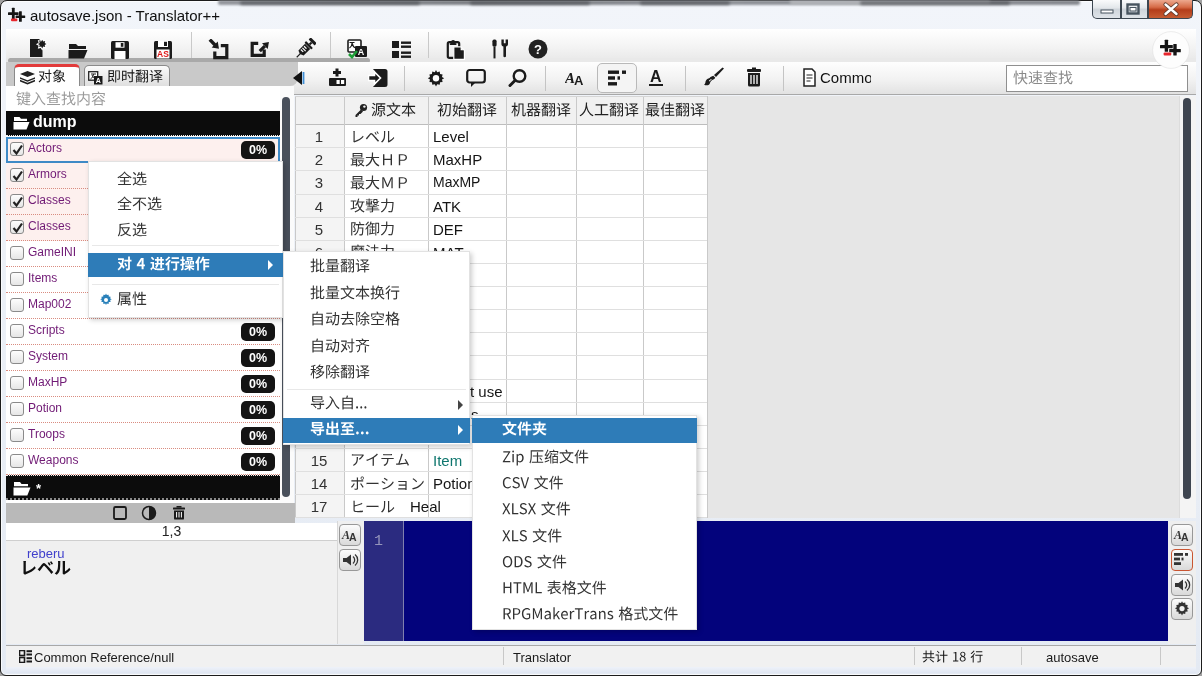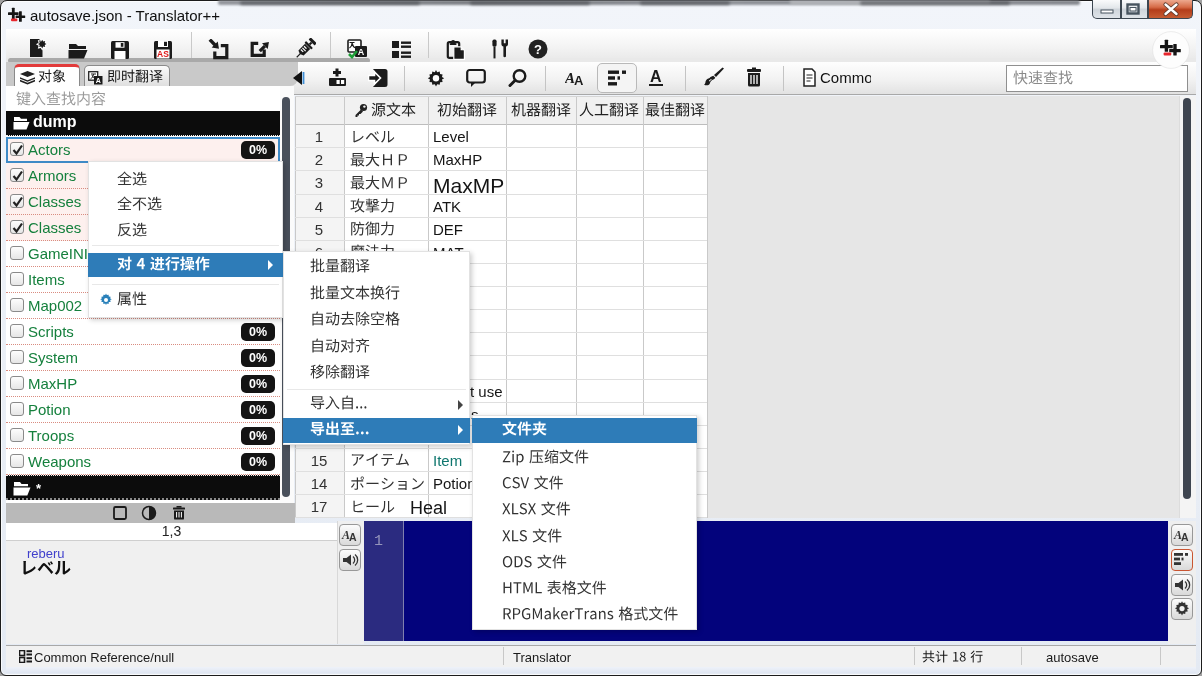--- a/index.html
+++ b/index.html
@@ -15,21 +15,21 @@
 #toolbar2{position:absolute;left:6px;top:62px;width:1190px;height:33px;background:linear-gradient(#fefefe,#f2f2f2 55%,#e2e2e2);border-bottom:1px solid #a8a8a8}
 .sep2{position:absolute;top:4px;width:1px;height:25px;background:#c4c4c4}
 #tabbar{position:absolute;left:6px;top:62px;width:292px;height:24px;background:#c9c9c9;border-radius:0 0 8px 0}
 .tab{position:absolute;border:1px solid #8a8a8a;border-bottom:none;border-radius:5px 5px 0 0}
 #tab1{left:14px;top:64px;width:66px;height:24px;background:#fff;border-top:3px solid #e23b3b}
 #tab2{left:84px;top:65px;width:86px;height:23px;background:linear-gradient(#fbfbfb,#dcdcdc)}
 #lpanel{position:absolute;left:6px;top:86px;width:274px;height:417px;background:#fff}
 #treerows{position:absolute;left:0px;top:25px;width:274px}
 .trow{position:absolute;left:0;width:274px;height:26px;border-bottom:1px dotted #d98c80;background:#fff}
 .trow.pink{background:#fdf0ee}
-.trow .lbl{position:absolute;left:22px;top:4px;font-size:15px;color:#15803d}
+.trow .lbl{position:absolute;left:22px;top:4px;font-size:12px;color:#701a75}
 .badge{position:absolute;right:5px;top:4px;width:34px;height:18px;background:#141414;border-radius:5px;color:#fff;font-size:12.5px;font-weight:bold;text-align:center;line-height:18px}
 .cb{position:absolute;left:4px;top:5px;width:14px;height:14px;border:1px solid #8a8a8a;border-radius:3px;background:linear-gradient(#fdfdfd,#e6e6e6)}
 .blackbar{position:absolute;left:6px;width:274px;height:25px;background:#0c0c0c}
 #scrolltrack1{position:absolute;left:280px;top:86px;width:14px;height:417px;background:#fbfbfb}
 #thumb1{position:absolute;left:2px;top:11px;width:8px;height:400px;background:#49505b;border-radius:4px}
 #gridarea{position:absolute;left:295px;top:96px;width:884px;height:422px;background:#e6e6e6}
 #vscroll{position:absolute;left:1179px;top:96px;width:17px;height:422px;background:#f4f4f4;border-left:1px solid #dcdcdc}
 #vthumb{position:absolute;left:3px;top:2px;width:8px;height:401px;background:#3e4550;border-radius:4px}
 .gtoolbar{position:absolute;left:6px;top:503px;width:289px;height:20px;background:#b9b9b9}
 #bar13{position:absolute;left:6px;top:523px;width:331px;height:18px;background:#fff;border-bottom:1px solid #cfcfcf;font-size:14px;color:#222;text-align:center}
@@ -481,21 +481,21 @@
 <div class="abs" style="left:296px;top:151.3px;width:46px;text-align:center;font-size:15px;color:#333">2</div>
 <svg style="position:absolute;left:350px;top:151.82px;overflow:visible" width="62" height="17" viewBox="0 0 62 17">
     <path transform="translate(0,13.2)" fill="#333" d="M3.7 -9.5H11.3V-8.5H3.7ZM3.7 -11.3H11.3V-10.3H3.7ZM2.6 -12.1V-7.7H12.4V-12.1ZM5.9 -5.9V-4.9H3.2V-5.9ZM0.7 -0.6 0.8 0.4 5.9 -0.3V1.2H7.0V-0.4L7.8 -0.5V-1.4L7.0 -1.3V-5.9H14.2V-6.8H0.7V-5.9H2.2V-0.8ZM7.6 -5.0V-4.0H8.5L8.2 -3.9C8.7 -2.8 9.3 -1.9 10.1 -1.1C9.2 -0.4 8.3 0.0 7.4 0.3C7.6 0.5 7.8 0.9 7.9 1.2C8.9 0.8 9.9 0.3 10.8 -0.4C11.6 0.3 12.6 0.8 13.8 1.2C13.9 0.9 14.2 0.5 14.5 0.3C13.4 0.0 12.4 -0.5 11.6 -1.1C12.6 -2.0 13.3 -3.2 13.8 -4.7L13.2 -5.0L12.9 -5.0ZM9.2 -4.0H12.5C12.1 -3.1 11.5 -2.4 10.8 -1.7C10.1 -2.4 9.6 -3.1 9.2 -4.0ZM5.9 -4.0V-3.0H3.2V-4.0ZM5.9 -2.1V-1.2L3.2 -0.9V-2.1Z M21.9 -12.6C21.9 -11.4 21.9 -9.9 21.7 -8.3H15.9V-7.1H21.5C20.9 -4.3 19.4 -1.4 15.6 0.2C16.0 0.5 16.3 0.9 16.5 1.2C20.2 -0.5 21.8 -3.4 22.5 -6.3C23.7 -2.9 25.6 -0.2 28.5 1.2C28.7 0.8 29.1 0.4 29.4 0.1C26.5 -1.1 24.5 -3.8 23.4 -7.1H29.1V-8.3H22.9C23.1 -9.9 23.1 -11.4 23.1 -12.6Z M33.0 0.0H34.4V-5.2H40.6V0.0H42.0V-11.0H40.6V-6.4H34.4V-11.0H33.0Z M48.8 0.0H50.2V-4.4H52.4C55.2 -4.4 57.0 -5.5 57.0 -7.8C57.0 -10.2 55.2 -11.0 52.3 -11.0H48.8ZM50.2 -5.5V-9.9H52.1C54.4 -9.9 55.6 -9.4 55.6 -7.8C55.6 -6.2 54.5 -5.5 52.2 -5.5Z"></path>
   </svg>
 <div class="abs" style="left:433px;top:151.3px;font-size:15px;color:#151515">MaxHP</div>
 <div class="abs" style="left:295px;top:193.6px;width:412px;height:1px;background:#dfdfdf"></div>
 <div class="abs" style="left:296px;top:174.4px;width:46px;text-align:center;font-size:15px;color:#333">3</div>
 <svg style="position:absolute;left:350px;top:174.94px;overflow:visible" width="62" height="17" viewBox="0 0 62 17">
     <path transform="translate(0,13.2)" fill="#333" d="M3.7 -9.5H11.3V-8.5H3.7ZM3.7 -11.3H11.3V-10.3H3.7ZM2.6 -12.1V-7.7H12.4V-12.1ZM5.9 -5.9V-4.9H3.2V-5.9ZM0.7 -0.6 0.8 0.4 5.9 -0.3V1.2H7.0V-0.4L7.8 -0.5V-1.4L7.0 -1.3V-5.9H14.2V-6.8H0.7V-5.9H2.2V-0.8ZM7.6 -5.0V-4.0H8.5L8.2 -3.9C8.7 -2.8 9.3 -1.9 10.1 -1.1C9.2 -0.4 8.3 0.0 7.4 0.3C7.6 0.5 7.8 0.9 7.9 1.2C8.9 0.8 9.9 0.3 10.8 -0.4C11.6 0.3 12.6 0.8 13.8 1.2C13.9 0.9 14.2 0.5 14.5 0.3C13.4 0.0 12.4 -0.5 11.6 -1.1C12.6 -2.0 13.3 -3.2 13.8 -4.7L13.2 -5.0L12.9 -5.0ZM9.2 -4.0H12.5C12.1 -3.1 11.5 -2.4 10.8 -1.7C10.1 -2.4 9.6 -3.1 9.2 -4.0ZM5.9 -4.0V-3.0H3.2V-4.0ZM5.9 -2.1V-1.2L3.2 -0.9V-2.1Z M21.9 -12.6C21.9 -11.4 21.9 -9.9 21.7 -8.3H15.9V-7.1H21.5C20.9 -4.3 19.4 -1.4 15.6 0.2C16.0 0.5 16.3 0.9 16.5 1.2C20.2 -0.5 21.8 -3.4 22.5 -6.3C23.7 -2.9 25.6 -0.2 28.5 1.2C28.7 0.8 29.1 0.4 29.4 0.1C26.5 -1.1 24.5 -3.8 23.4 -7.1H29.1V-8.3H22.9C23.1 -9.9 23.1 -11.4 23.1 -12.6Z M32.3 0.0H33.6V-6.1C33.6 -7.0 33.5 -8.4 33.4 -9.4H33.5L34.5 -6.8L37.0 -1.1H38.0L40.4 -6.8L41.5 -9.4H41.6C41.5 -8.4 41.4 -7.0 41.4 -6.1V0.0H42.7V-11.0H41.0L38.5 -5.1C38.2 -4.4 37.9 -3.6 37.5 -2.8H37.5C37.2 -3.6 36.9 -4.4 36.5 -5.1L34.0 -11.0H32.3Z M48.8 0.0H50.2V-4.4H52.4C55.2 -4.4 57.0 -5.5 57.0 -7.8C57.0 -10.2 55.2 -11.0 52.3 -11.0H48.8ZM50.2 -5.5V-9.9H52.1C54.4 -9.9 55.6 -9.4 55.6 -7.8C55.6 -6.2 54.5 -5.5 52.2 -5.5Z"></path>
   </svg>
-<div class="abs" style="left:433px;top:174.4px;font-size:21px;color:#151515">MaxMP</div>
+<div class="abs" style="left:433px;top:174.4px;font-size:14px;color:#151515">MaxMP</div>
 <div class="abs" style="left:295px;top:216.7px;width:412px;height:1px;background:#dfdfdf"></div>
 <div class="abs" style="left:296px;top:197.6px;width:46px;text-align:center;font-size:15px;color:#333">4</div>
 <svg style="position:absolute;left:350px;top:198.06px;overflow:visible" width="47" height="17" viewBox="0 0 47 17">
     <path transform="translate(0,13.2)" fill="#333" d="M0.5 -2.7 0.8 -1.5C2.4 -1.9 4.5 -2.6 6.6 -3.2L6.5 -4.2L4.0 -3.5V-9.6H6.3V-10.7H0.7V-9.6H2.9V-3.3ZM8.2 -12.6C7.5 -10.1 6.5 -7.6 5.1 -6.0C5.4 -5.9 5.9 -5.5 6.1 -5.4C6.6 -5.9 7.0 -6.6 7.3 -7.3C7.8 -5.5 8.4 -4.0 9.3 -2.7C8.1 -1.4 6.6 -0.5 4.6 0.2C4.8 0.4 5.1 0.9 5.2 1.2C7.2 0.5 8.7 -0.4 9.9 -1.7C10.9 -0.4 12.2 0.6 13.8 1.2C13.9 0.9 14.3 0.4 14.5 0.2C13.0 -0.4 11.7 -1.3 10.7 -2.6C11.8 -4.2 12.6 -6.2 13.1 -8.7H14.4V-9.8H8.5C8.8 -10.6 9.0 -11.5 9.3 -12.4ZM11.9 -8.7C11.5 -6.7 10.9 -5.0 10.0 -3.6C9.1 -5.1 8.5 -6.8 8.1 -8.7Z M26.5 -5.4C24.4 -5.1 20.4 -4.9 17.1 -4.8C17.2 -4.7 17.3 -4.3 17.3 -4.1C18.8 -4.1 20.4 -4.2 21.9 -4.2V-3.4H16.8V-2.6H21.9V-1.8H15.7V-1.0H21.9V0.0C21.9 0.3 21.9 0.3 21.6 0.3C21.4 0.3 20.5 0.3 19.6 0.3C19.8 0.6 19.9 0.9 20.0 1.2C21.2 1.2 22.0 1.2 22.4 1.1C22.9 0.9 23.1 0.7 23.1 0.1V-1.0H29.3V-1.8H23.1V-2.6H28.3V-3.4H23.1V-4.3C24.6 -4.4 26.1 -4.5 27.3 -4.7ZM18.7 -12.6V-11.8H15.9V-11.1H18.7V-10.5H16.3V-7.3H18.7V-6.7H15.8V-6.0H18.7V-5.2H19.6V-6.0H22.5V-6.7H19.6V-7.3H22.0V-10.5H19.6V-11.1H22.4V-11.8H19.6V-12.6ZM17.2 -8.6H18.7V-7.9H17.2ZM19.6 -8.6H21.1V-7.9H19.6ZM17.2 -9.9H18.7V-9.2H17.2ZM19.6 -9.9H21.1V-9.2H19.6ZM23.5 -12.1V-11.3C23.5 -10.8 23.3 -10.2 22.3 -9.7C22.5 -9.6 22.9 -9.2 23.0 -9.0V-8.3H27.0C26.6 -7.9 26.1 -7.4 25.5 -7.1C25.0 -7.5 24.6 -7.9 24.3 -8.3L23.5 -8.1C23.8 -7.6 24.2 -7.1 24.7 -6.7C24.0 -6.4 23.3 -6.2 22.5 -6.1C22.7 -5.9 22.9 -5.6 23.0 -5.3C23.9 -5.5 24.7 -5.8 25.5 -6.1C26.4 -5.6 27.5 -5.3 28.7 -5.1C28.8 -5.3 29.1 -5.7 29.3 -5.9C28.2 -6.0 27.2 -6.3 26.4 -6.6C27.2 -7.2 27.9 -7.9 28.3 -8.9L27.7 -9.2L27.5 -9.1H23.3C24.2 -9.7 24.5 -10.5 24.5 -11.3V-11.3H26.4V-10.7C26.4 -9.8 26.6 -9.5 27.4 -9.5C27.6 -9.5 28.2 -9.5 28.4 -9.5C28.7 -9.5 29.0 -9.5 29.1 -9.6C29.1 -9.8 29.1 -10.1 29.1 -10.3C28.9 -10.3 28.6 -10.3 28.4 -10.3C28.3 -10.3 27.7 -10.3 27.6 -10.3C27.4 -10.3 27.4 -10.4 27.4 -10.7V-12.1Z M36.1 -12.6V-10.0V-9.3H31.2V-8.2H36.1C35.9 -5.4 34.9 -2.1 30.8 0.4C31.1 0.6 31.5 1.0 31.7 1.3C36.0 -1.4 37.0 -5.1 37.3 -8.2H42.4C42.1 -2.9 41.8 -0.8 41.2 -0.2C41.1 -0.0 40.9 0.0 40.5 0.0C40.2 0.0 39.2 -0.0 38.2 -0.1C38.4 0.2 38.5 0.7 38.6 1.1C39.5 1.1 40.5 1.1 41.0 1.1C41.5 1.0 41.9 0.9 42.3 0.5C42.9 -0.3 43.2 -2.5 43.6 -8.7C43.6 -8.9 43.6 -9.3 43.6 -9.3H37.3V-10.0V-12.6Z"></path>
   </svg>
 <div class="abs" style="left:433px;top:197.6px;font-size:15px;color:#151515">ATK</div>
 <div class="abs" style="left:295px;top:239.8px;width:412px;height:1px;background:#dfdfdf"></div>
 <div class="abs" style="left:296px;top:220.7px;width:46px;text-align:center;font-size:15px;color:#333">5</div>
 <svg style="position:absolute;left:350px;top:221.18px;overflow:visible" width="47" height="17" viewBox="0 0 47 17">
     <path transform="translate(0,13.2)" fill="#333" d="M9.0 -12.3C9.3 -11.6 9.6 -10.7 9.7 -10.1L10.8 -10.4C10.6 -10.9 10.3 -11.9 10.0 -12.6ZM5.6 -10.1V-9.0H8.0C7.9 -5.0 7.6 -1.5 4.2 0.3C4.5 0.5 4.8 0.9 5.0 1.2C7.6 -0.3 8.5 -2.8 8.9 -5.7H12.2C12.1 -1.8 11.9 -0.4 11.6 -0.1C11.5 0.1 11.3 0.1 11.1 0.1C10.8 0.1 10.0 0.1 9.2 0.0C9.3 0.4 9.5 0.8 9.5 1.2C10.3 1.2 11.1 1.2 11.5 1.2C12.0 1.1 12.3 1.0 12.6 0.7C13.0 0.1 13.2 -1.6 13.4 -6.2C13.4 -6.4 13.4 -6.7 13.4 -6.7H9.0C9.0 -7.5 9.1 -8.2 9.1 -9.0H14.3V-10.1ZM1.2 -12.0V1.2H2.3V-10.9H4.5C4.2 -9.9 3.7 -8.5 3.2 -7.3C4.4 -6.1 4.6 -5.1 4.6 -4.2C4.6 -3.8 4.6 -3.4 4.3 -3.2C4.2 -3.1 4.0 -3.0 3.8 -3.0C3.6 -3.0 3.2 -3.0 2.9 -3.1C3.1 -2.8 3.1 -2.3 3.2 -2.0C3.5 -2.0 3.9 -2.0 4.3 -2.1C4.6 -2.1 4.8 -2.2 5.1 -2.4C5.5 -2.7 5.7 -3.3 5.7 -4.1C5.7 -5.1 5.4 -6.2 4.3 -7.5C4.8 -8.7 5.4 -10.3 5.9 -11.5L5.1 -12.0L4.9 -12.0Z M18.0 -12.6C17.4 -11.6 16.4 -10.4 15.4 -9.6C15.6 -9.4 15.9 -9.0 16.0 -8.8C17.1 -9.7 18.3 -11.0 19.0 -12.2ZM25.3 -11.4V1.2H26.3V-10.4H28.1V-2.3C28.1 -2.1 28.0 -2.1 27.9 -2.1C27.8 -2.1 27.3 -2.1 26.8 -2.1C27.0 -1.8 27.1 -1.3 27.1 -1.0C27.9 -1.0 28.4 -1.1 28.7 -1.2C29.0 -1.4 29.1 -1.8 29.1 -2.2V-11.4ZM18.3 -9.6C17.6 -8.0 16.4 -6.4 15.3 -5.3C15.4 -5.1 15.8 -4.6 15.9 -4.4C16.3 -4.8 16.8 -5.3 17.2 -5.9V1.2H18.2V-7.4C18.5 -7.8 18.8 -8.2 19.0 -8.7C19.2 -8.5 19.6 -8.3 19.9 -8.1C20.2 -8.6 20.5 -9.3 20.8 -10.0H21.9V-7.6H19.3V-6.6H21.9V-1.1L20.6 -0.9V-5.4H19.7V-0.8L18.9 -0.6L19.1 0.4C20.7 0.1 22.9 -0.2 25.1 -0.6L25.0 -1.5L22.9 -1.2V-3.8H24.7V-4.8H22.9V-6.6H24.8V-7.6H22.9V-10.0H24.7V-11.0H21.1C21.3 -11.4 21.4 -11.9 21.6 -12.4L20.5 -12.6C20.2 -11.2 19.7 -9.8 19.1 -8.8L19.3 -9.3Z M36.1 -12.6V-10.0V-9.3H31.2V-8.2H36.1C35.9 -5.4 34.9 -2.1 30.8 0.4C31.1 0.6 31.5 1.0 31.7 1.3C36.0 -1.4 37.0 -5.1 37.3 -8.2H42.4C42.1 -2.9 41.8 -0.8 41.2 -0.2C41.1 -0.0 40.9 0.0 40.5 0.0C40.2 0.0 39.2 -0.0 38.2 -0.1C38.4 0.2 38.5 0.7 38.6 1.1C39.5 1.1 40.5 1.1 41.0 1.1C41.5 1.0 41.9 0.9 42.3 0.5C42.9 -0.3 43.2 -2.5 43.6 -8.7C43.6 -8.9 43.6 -9.3 43.6 -9.3H37.3V-10.0V-12.6Z"></path>
@@ -533,21 +533,21 @@
 <div class="abs" style="left:296px;top:475.0px;width:46px;text-align:center;font-size:15px;color:#333">14</div>
 <svg style="position:absolute;left:350px;top:475.5px;overflow:visible" width="77" height="17" viewBox="0 0 77 17">
     <path transform="translate(0,13.2)" fill="#333" d="M11.3 -11.1C11.3 -11.6 11.7 -12.0 12.3 -12.0C12.8 -12.0 13.2 -11.6 13.2 -11.1C13.2 -10.5 12.8 -10.1 12.3 -10.1C11.7 -10.1 11.3 -10.5 11.3 -11.1ZM10.6 -11.1C10.6 -10.2 11.4 -9.4 12.3 -9.4C13.2 -9.4 13.9 -10.2 13.9 -11.1C13.9 -12.0 13.2 -12.7 12.3 -12.7C11.4 -12.7 10.6 -12.0 10.6 -11.1ZM4.8 -5.5 3.8 -6.0C3.2 -4.8 1.9 -3.0 0.9 -2.1L1.9 -1.4C2.8 -2.3 4.2 -4.2 4.8 -5.5ZM11.1 -6.0 10.1 -5.5C10.9 -4.5 12.0 -2.6 12.6 -1.5L13.7 -2.1C13.1 -3.2 11.9 -5.0 11.1 -6.0ZM1.4 -9.0V-7.8C1.8 -7.8 2.2 -7.8 2.7 -7.8H6.8V-7.7C6.8 -7.0 6.8 -1.9 6.8 -1.1C6.8 -0.7 6.6 -0.5 6.2 -0.5C5.8 -0.5 5.2 -0.5 4.5 -0.7L4.6 0.5C5.2 0.6 6.1 0.6 6.8 0.6C7.6 0.6 8.0 0.2 8.0 -0.6C8.0 -1.6 8.0 -6.5 8.0 -7.7V-7.8H12.0C12.4 -7.8 12.8 -7.8 13.2 -7.8V-9.0C12.9 -9.0 12.4 -9.0 12.0 -9.0H8.0V-10.5C8.0 -10.8 8.1 -11.4 8.1 -11.6H6.7C6.8 -11.3 6.8 -10.8 6.8 -10.5V-9.0H2.7C2.2 -9.0 1.8 -9.0 1.4 -9.0Z M16.5 -6.5V-5.0C17.0 -5.1 17.8 -5.1 18.6 -5.1C19.7 -5.1 25.7 -5.1 26.9 -5.1C27.5 -5.1 28.2 -5.0 28.5 -5.0V-6.5C28.1 -6.5 27.6 -6.4 26.8 -6.4C25.7 -6.4 19.7 -6.4 18.6 -6.4C17.8 -6.4 17.0 -6.5 16.5 -6.5Z M34.5 -11.5 33.8 -10.5C34.7 -10.0 36.3 -8.9 37.1 -8.4L37.8 -9.4C37.1 -9.9 35.4 -11.0 34.5 -11.5ZM32.3 -0.8 33.0 0.4C34.4 0.1 36.4 -0.6 37.9 -1.4C40.3 -2.9 42.4 -4.8 43.7 -6.8L43.0 -8.0C41.8 -5.9 39.8 -4.0 37.3 -2.5C35.8 -1.7 33.9 -1.1 32.3 -0.8ZM32.2 -8.1 31.6 -7.1C32.5 -6.7 34.1 -5.6 34.9 -5.1L35.5 -6.1C34.9 -6.6 33.1 -7.7 32.2 -8.1Z M48.2 -0.9V0.3C48.4 0.3 48.9 0.2 49.4 0.2H55.4L55.4 0.8H56.6C56.6 0.6 56.6 0.3 56.6 0.0C56.6 -1.2 56.6 -6.9 56.6 -7.4C56.6 -7.7 56.6 -8.0 56.6 -8.2C56.4 -8.2 56.0 -8.2 55.7 -8.2C54.5 -8.2 50.7 -8.2 49.9 -8.2C49.5 -8.2 48.6 -8.2 48.3 -8.2V-7.1C48.6 -7.1 49.5 -7.1 49.9 -7.1C50.7 -7.1 54.9 -7.1 55.4 -7.1V-4.6H50.0C49.5 -4.6 49.0 -4.6 48.7 -4.7V-3.5C49.0 -3.5 49.5 -3.5 50.0 -3.5H55.4V-0.9H49.4C48.9 -0.9 48.4 -0.9 48.2 -0.9Z M63.4 -11.0 62.5 -10.1C63.7 -9.3 65.5 -7.7 66.3 -6.9L67.2 -7.9C66.4 -8.7 64.5 -10.3 63.4 -11.0ZM62.1 -0.9 62.9 0.3C65.4 -0.2 67.3 -1.1 68.8 -2.0C71.1 -3.5 72.8 -5.5 73.8 -7.4L73.1 -8.7C72.3 -6.8 70.4 -4.6 68.1 -3.1C66.7 -2.2 64.7 -1.3 62.1 -0.9Z"></path>
   </svg>
 <div class="abs" style="left:433px;top:475.0px;font-size:15px;color:#151515">Potion</div>
 <div class="abs" style="left:295px;top:517.2px;width:412px;height:1px;background:#dfdfdf"></div>
 <div class="abs" style="left:296px;top:498.1px;width:46px;text-align:center;font-size:15px;color:#333">17</div>
 <svg style="position:absolute;left:350px;top:498.62px;overflow:visible" width="47" height="17" viewBox="0 0 47 17">
     <path transform="translate(0,13.2)" fill="#333" d="M4.8 -11.5H3.4C3.4 -11.2 3.5 -10.7 3.5 -10.3C3.5 -9.5 3.5 -3.5 3.5 -2.1C3.5 -0.9 4.1 -0.3 5.3 -0.1C5.9 -0.0 6.8 0.0 7.7 0.0C9.3 0.0 11.6 -0.1 12.9 -0.3V-1.6C11.6 -1.3 9.3 -1.2 7.7 -1.2C7.0 -1.2 6.2 -1.2 5.7 -1.3C5.0 -1.4 4.7 -1.6 4.7 -2.4V-5.7C6.6 -6.2 9.3 -7.0 11.0 -7.7C11.4 -7.9 12.0 -8.1 12.4 -8.3L11.9 -9.5C11.5 -9.2 11.0 -9.0 10.6 -8.8C9.0 -8.1 6.5 -7.4 4.7 -6.9V-10.3C4.7 -10.7 4.7 -11.2 4.8 -11.5Z M16.5 -6.5V-5.0C17.0 -5.1 17.8 -5.1 18.6 -5.1C19.7 -5.1 25.7 -5.1 26.9 -5.1C27.5 -5.1 28.2 -5.0 28.5 -5.0V-6.5C28.1 -6.5 27.6 -6.4 26.8 -6.4C25.7 -6.4 19.7 -6.4 18.6 -6.4C17.8 -6.4 17.0 -6.5 16.5 -6.5Z M37.9 -0.3 38.7 0.3C38.8 0.3 38.9 0.1 39.2 0.0C40.9 -0.9 43.0 -2.4 44.3 -4.2L43.6 -5.2C42.4 -3.5 40.6 -2.1 39.2 -1.5C39.2 -1.9 39.2 -9.2 39.2 -10.1C39.2 -10.7 39.2 -11.1 39.3 -11.2H37.9C37.9 -11.1 38.0 -10.7 38.0 -10.1C38.0 -9.2 38.0 -1.8 38.0 -1.2C38.0 -0.9 37.9 -0.6 37.9 -0.3ZM31.0 -0.4 32.1 0.4C33.4 -0.7 34.3 -2.1 34.8 -3.8C35.2 -5.2 35.2 -8.5 35.2 -10.1C35.2 -10.6 35.3 -11.0 35.3 -11.2H33.9C34.0 -10.9 34.0 -10.6 34.0 -10.1C34.0 -8.4 34.0 -5.4 33.6 -4.1C33.1 -2.6 32.2 -1.3 31.0 -0.4Z"></path>
   </svg>
-<div class="abs" style="left:410px;top:498.1px;font-size:18px;color:#151515">Heal</div>
+<div class="abs" style="left:410px;top:498.1px;font-size:15px;color:#151515">Heal</div>
 <div class="abs" style="left:470px;top:382.5px;font-size:15px;color:#151515">t use</div>
 <div class="abs" style="left:471px;top:405.6px;font-size:15px;color:#151515">s</div>
 <div id="vscroll">
     <div id="vthumb"></div>
   </div>
 <div id="btncolL"></div>
 <div class="sbtn" style="left:339px;top:524px"><svg width="20" height="20" viewBox="0 0 20 20">
       <g fill="#333">
         <text x="2" y="14" font-size="12" font-style="italic" font-weight="bold" font-family="Liberation Serif">A</text>
         <text x="9" y="16" font-size="10.5" font-weight="bold" font-family="Liberation Sans">A</text>

